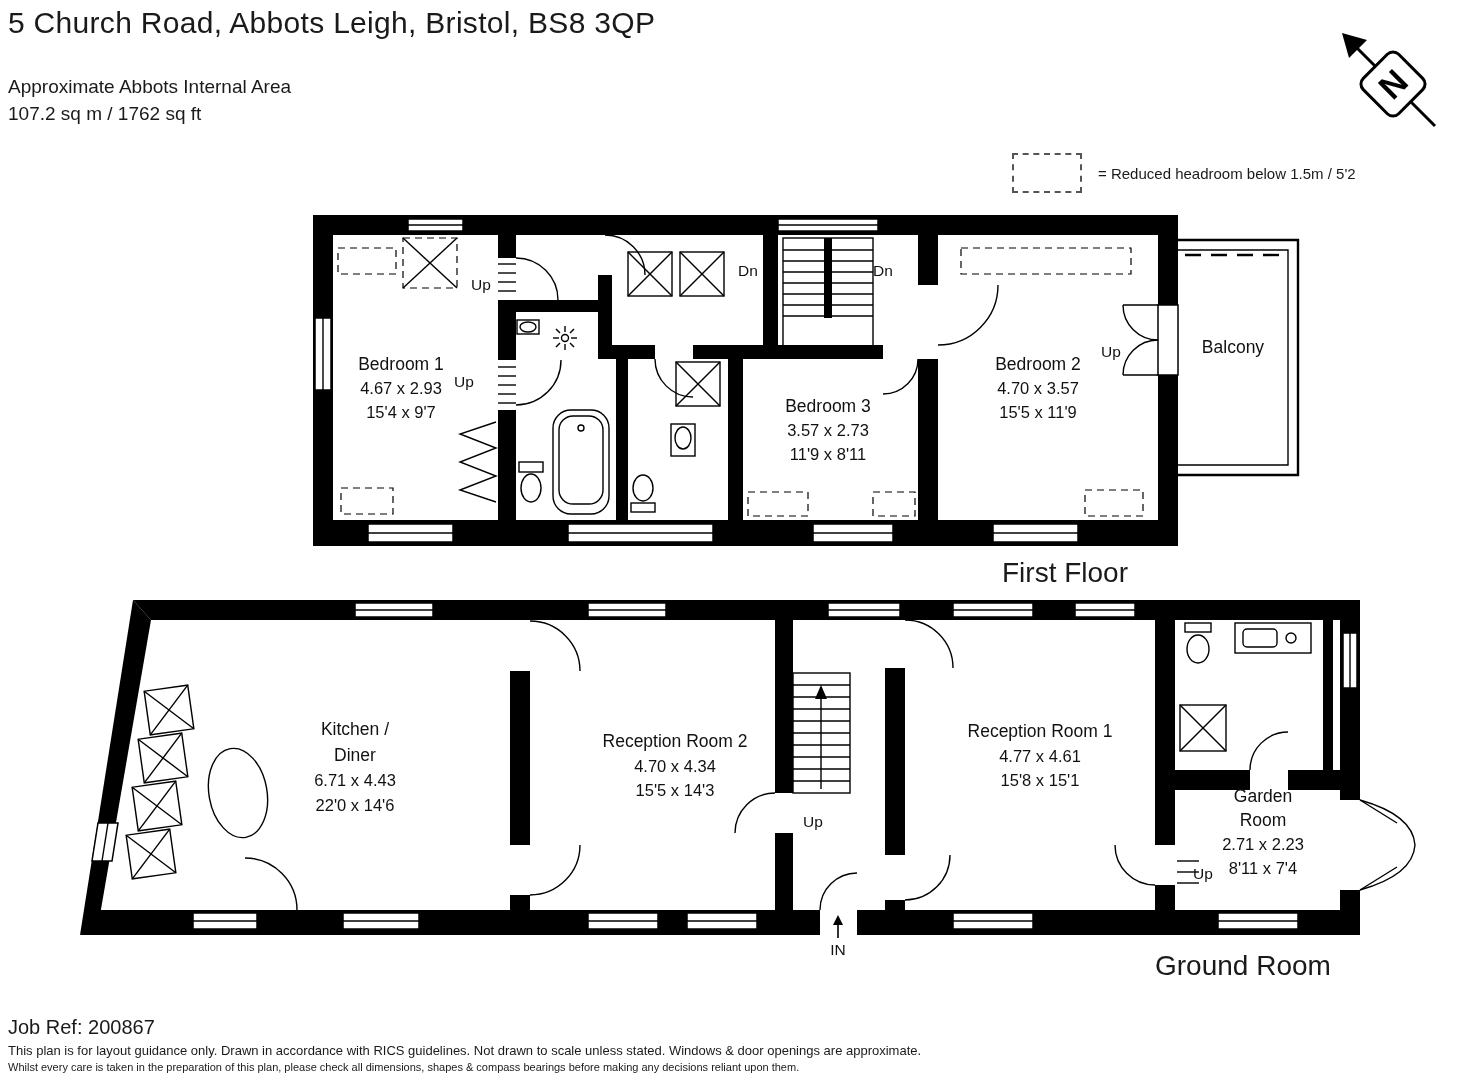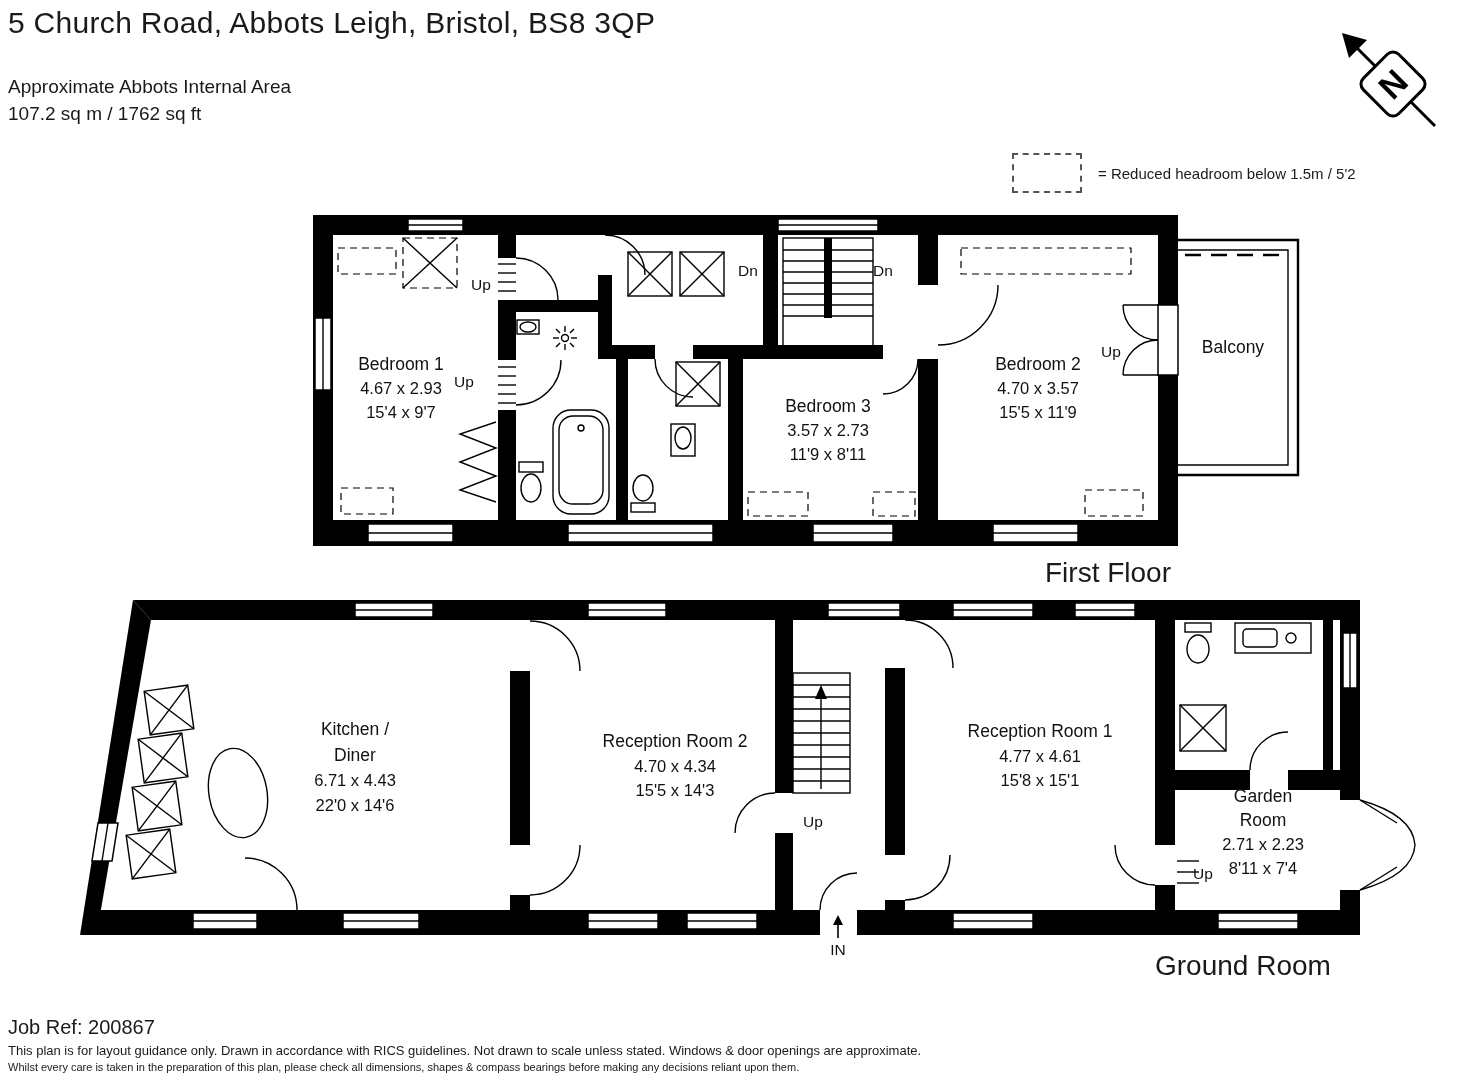--- a/index.html
+++ b/index.html
@@ -6,21 +6,21 @@
   html,body{margin:0;padding:0}
   body{width:1481px;height:1080px;position:relative;background:#fff;
        font-family:"Liberation Sans",sans-serif;color:#1a1a1a;overflow:hidden}
   .abs{position:absolute}
   .center{left:8px;width:100%;text-align:left}
   #title{top:6px;font-size:30px;letter-spacing:.3px}
   #sub1{top:76px;font-size:19px}
   #sub2{top:103px;font-size:19px}
   #legend-box{left:1012px;top:153px;width:70px;height:40px;border:2px dashed #555}
   #legend-text{left:1098px;top:165px;font-size:15px}
-  #first-floor-label{left:1045px;top:557px;font-size:28px}
+  #first-floor-label{left:1002px;top:557px;font-size:28px}
   #ground-floor-label{left:1155px;top:950px;font-size:28px}
   #jobref{top:1016px;font-size:20px}
   #disc1{top:1043px;font-size:13px}
   #disc2{top:1061px;font-size:11px}
   
   .w{fill:#000;stroke:none}
   .win{fill:#fff;stroke:#000;stroke-width:1.5}
   .wgap{fill:#fff;stroke:none}
   .tl{fill:none;stroke:#000;stroke-width:1.4}
   .tl2{fill:none;stroke:#000;stroke-width:2.4}

